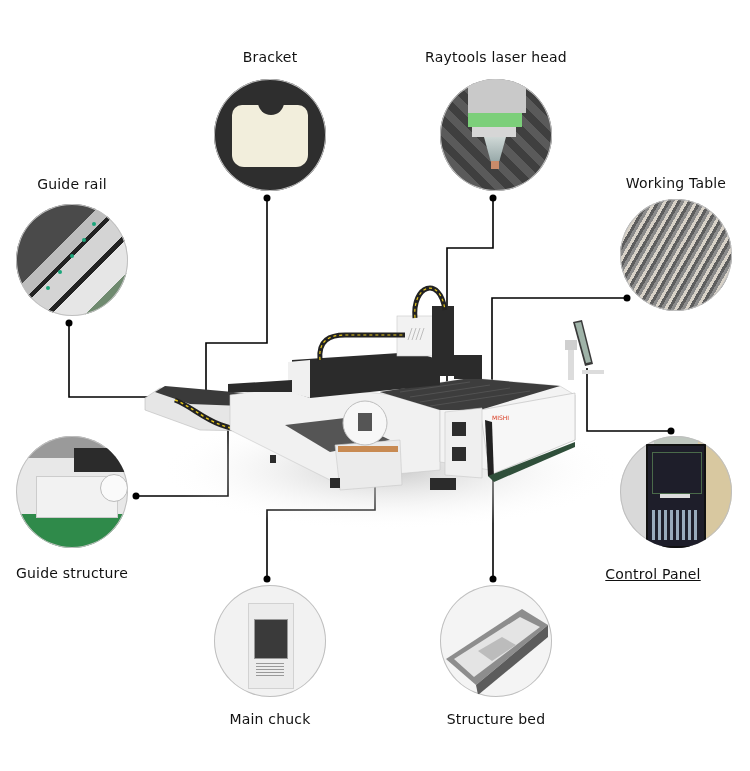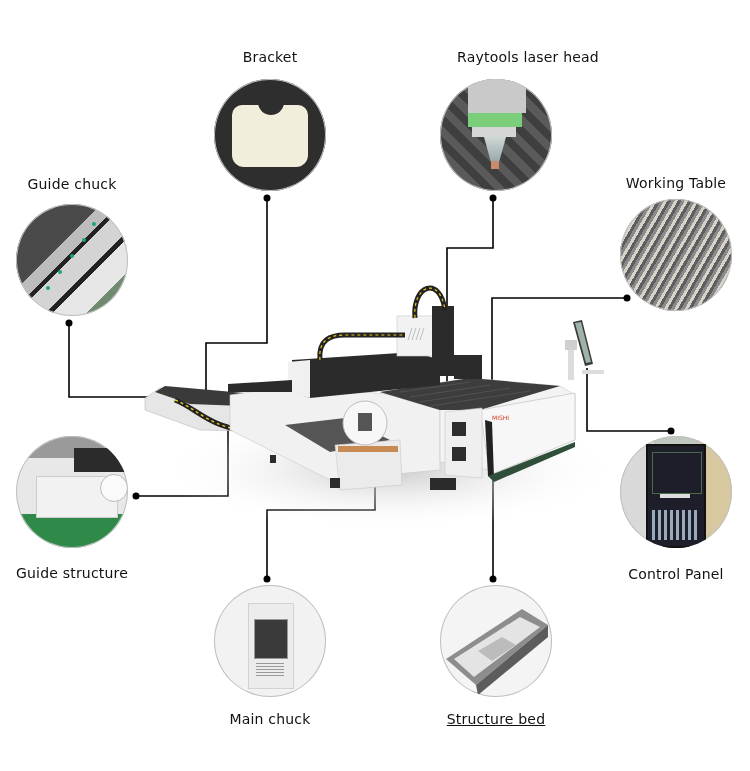--- a/index.html
+++ b/index.html
@@ -113,31 +113,31 @@
   </g>
 </svg>
 
 <div class="label" style="left:270px; top:49px;text-align:center;">Bracket</div>
 <div class="circle" style="left:214px; top:79px; background: radial-gradient(circle at 50% 50%, #f3eedf 0 38%, #2e2e2e 39% 100%);">
   <div style="position:absolute; left:18px; top:26px; width:76px; height:62px; background:#f2eedc; border-radius:10px 10px 12px 12px;"></div>
   <div style="position:absolute; left:44px; top:20px; width:26px; height:16px; background:#2e2e2e; border-radius:0 0 14px 14px;"></div>
 </div>
 <div class="dot" style="left:267px; top:198px;"></div>
 
-<div class="label" style="left:496px; top:49px;margin-left:32px;">Raytools laser head</div>
+<div class="label" style="left:496px; top:49px;">Raytools laser head</div>
 <div class="circle" style="left:440px; top:79px; background: repeating-linear-gradient(45deg, #3f3f3f 0 8px, #5a5a5a 8px 16px);">
   <div style="position:absolute; left:28px; top:0; width:58px; height:34px; background:#c9c9c9;"></div>
   <div style="position:absolute; left:28px; top:34px; width:54px; height:14px; background:#7ccf7a;"></div>
   <div style="position:absolute; left:32px; top:48px; width:44px; height:10px; background:#d6d6d6;"></div>
   <div style="position:absolute; left:44px; top:58px; width:22px; height:24px; background:linear-gradient(#cfd8d6,#9aa);  clip-path: polygon(0 0,100% 0,70% 100%,30% 100%);"></div>
   <div style="position:absolute; left:51px; top:82px; width:8px; height:8px; background:#c98b6a;"></div>
 </div>
 <div class="dot" style="left:493px; top:198px;"></div>
 
-<div class="label" style="left:72px; top:176px;">Guide chuck</div>
+<div class="label" style="left:72px; top:176px;">Guide rail</div>
 <div class="circle" style="left:16px; top:204px; background: linear-gradient(135deg, #4a4a4a 0 38%, #bdbdbd 38% 46%, #222 46% 49%, #d4d4d4 49% 62%, #222 62% 65%, #e6e6e6 65% 80%, #6f8a6f 80% 100%);">
   <div style="position:absolute; left:76px; top:18px; width:4px; height:4px; border-radius:50%; background:#1aa57a;"></div>
   <div style="position:absolute; left:66px; top:34px; width:4px; height:4px; border-radius:50%; background:#1aa57a;"></div>
   <div style="position:absolute; left:54px; top:50px; width:4px; height:4px; border-radius:50%; background:#1aa57a;"></div>
   <div style="position:absolute; left:42px; top:66px; width:4px; height:4px; border-radius:50%; background:#1aa57a;"></div>
   <div style="position:absolute; left:30px; top:82px; width:4px; height:4px; border-radius:50%; background:#1aa57a;"></div>
 </div>
 <div class="dot" style="left:69px; top:323px;"></div>
 
 <div class="label" style="left:676px; top:175px;">Working Table</div>
@@ -153,32 +153,32 @@
 <div class="label" style="left:72px; top:565px;">Guide structure</div>
 
 <div class="dot" style="left:671px; top:431px;"></div>
 <div class="circle" style="left:620px; top:436px; background: linear-gradient(90deg, #d9d9d9 0 30%, #bfc7bf 30% 70%, #d8c8a0 70% 100%);">
   <div style="position:absolute; left:26px; top:8px; width:56px; height:100px; background:#1e1e2a; border:2px solid #111;">
     <div style="position:absolute; left:4px; top:6px; width:48px; height:40px; border:1px solid #4a6a4a;"></div>
     <div style="position:absolute; left:12px; top:48px; width:30px; height:4px; background:#ddd;"></div>
     <div style="position:absolute; left:4px; top:64px; width:48px; height:30px; background: repeating-linear-gradient(90deg, #9ab 0 3px, #1e1e2a 3px 6px);"></div>
   </div>
 </div>
-<div class="label" style="left:676px; top:566px;">Control Panel</div>
+<div class="label" style="left:653px; top:566px;text-decoration:underline;">Control Panel</div>
 
 <div class="dot" style="left:267px; top:579px;"></div>
 <div class="circle" style="left:214px; top:585px; background: radial-gradient(circle, #f2f2f2 0 86%, #222 87% 100%);">
   <div style="position:absolute; left:34px; top:18px; width:44px; height:84px; background:#ececec; border:1px solid #d2d2d2;"></div>
   <div style="position:absolute; left:40px; top:34px; width:32px; height:38px; background:#3a3a3a; border:1px solid #999;"></div>
   <div style="position:absolute; left:42px; top:78px; width:28px; height:14px; background: repeating-linear-gradient(#999 0 1px, #ececec 1px 3px);"></div>
 </div>
 <div class="label" style="left:270px; top:711px;">Main chuck</div>
 
 <div class="dot" style="left:493px; top:579px;"></div>
 <div class="circle" style="left:440px; top:585px; background:#f4f4f4;">
   <svg width="112" height="112" viewBox="0 0 112 112">
     <polygon points="6,74 82,24 108,40 36,100" fill="#8d8d8d"></polygon>
     <polygon points="14,74 80,32 100,42 34,92" fill="#e4e4e4"></polygon>
     <polygon points="38,66 62,52 76,60 52,76" fill="#bcbcbc"></polygon>
     <polygon points="36,100 108,40 108,52 38,110" fill="#5c5c5c"></polygon>
   </svg>
 </div>
-<div class="label" style="left:496px; top:711px;text-decoration:underline;">Structure bed</div>
+<div class="label" style="left:496px; top:711px;">Structure bed</div>
 
 </body></html>

